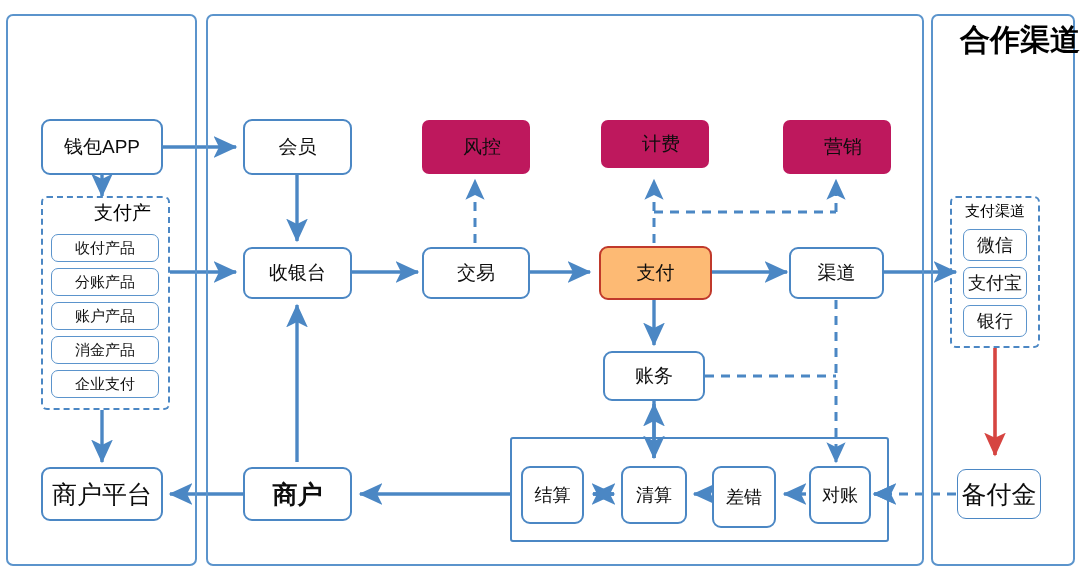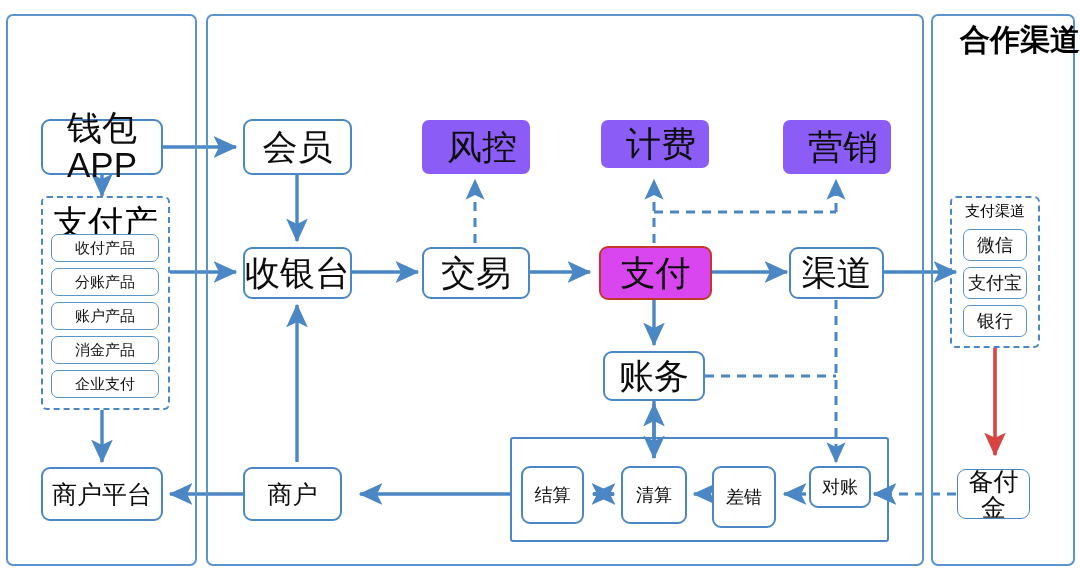--- a/index.html
+++ b/index.html
@@ -58,31 +58,31 @@
     position:absolute;
     box-sizing:border-box;
     display:flex;align-items:center;justify-content:center;
     border:1.6px solid #5b94cc;
     border-radius:7px;
     background:#ffffff;
     color:#111;
     z-index:3;
     white-space:nowrap;
   }
-  .tinted{background:#8b5cf6;border:none;border-radius:7px;padding-left:12px;}
-  .accent{background:#d946ef;border:2px solid #c0392b;}
+  .tinted{background:#be185d;border:none;border-radius:7px;padding-left:12px;}
+  .accent{background:#fdba74;border:2px solid #c0392b;}
   .subflow{
     position:absolute;
     box-sizing:border-box;
     border:2.5px solid #4b87c4;
     border-radius:3px;
     background:transparent;
     z-index:2;
   }
-  .big{font-size:35px;}
+  .big{font-size:19px;}
   .mid{font-size:25px;}
   .sm{font-size:18px;}
   .xs{font-size:15px;}
   .two-line{flex-direction:column;line-height:1.0;}
 </style>
 </head>
 <body>
 
 <div id="stage">
 
@@ -163,63 +163,63 @@
     </g>
 
     <g stroke="#d64541" stroke-width="3.6" fill="none">
       <path d="M995,348 L995,455" marker-end="url(#ahr)"></path>
     </g>
   </svg>
 
   <div class="node big" style="left:41px;top:119px;width:122px;height:56px;">钱包APP</div>
 
   <div class="group" style="left:41px;top:196px;width:129px;height:214px;"></div>
-  <div class="group-title big" style="left:41px;top:200px;width:129px;">支付产</div>
+  <div class="group-title big" style="left:58px;top:200px;width:129px;">支付产</div>
   <div class="chip xs" style="left:51px;top:234px;width:108px;height:28px;">收付产品</div>
   <div class="chip xs" style="left:51px;top:268px;width:108px;height:28px;">分账产品</div>
   <div class="chip xs" style="left:51px;top:302px;width:108px;height:28px;">账户产品</div>
   <div class="chip xs" style="left:51px;top:336px;width:108px;height:28px;">消金产品</div>
   <div class="chip xs" style="left:51px;top:370px;width:108px;height:28px;">企业支付</div>
 
   <div class="node mid" style="left:41px;top:467px;width:122px;height:54px;">商户平台</div>
 
   <div class="node big" style="left:243px;top:119px;width:109px;height:56px;">会员</div>
 
   <div class="node big" style="left:243px;top:247px;width:109px;height:52px;">收银台</div>
 
   <div class="node big" style="left:422px;top:247px;width:108px;height:52px;">交易</div>
 
   <div class="node big accent" style="left:599px;top:246px;width:113px;height:54px;">支付</div>
 
   <div class="node big" style="left:789px;top:247px;width:95px;height:52px;">渠道</div>
 
   <div class="node big" style="left:603px;top:351px;width:102px;height:50px;">账务</div>
 
-  <div class="node mid" style="left:243px;top:467px;width:99px;height:54px;">商户</div>
+  <div class="node mid" style="left:243px;top:467px;width:109px;height:54px;font-weight:bold;">商户</div>
 
   <div class="node big tinted" style="left:422px;top:120px;width:108px;height:54px;">风控</div>
   <div class="node big tinted" style="left:601px;top:120px;width:108px;height:48px;">计费</div>
   <div class="node big tinted" style="left:783px;top:120px;width:108px;height:54px;">营销</div>
 
   <div class="subflow" style="left:510px;top:437px;width:379px;height:105px;"></div>
 
   <div class="node sm two-line" style="left:521px;top:466px;width:63px;height:58px;">
     <span>结算</span>
   </div>
   <div class="node sm two-line" style="left:621px;top:466px;width:66px;height:58px;">
     <span>清算</span>
   </div>
   <div class="node sm two-line" style="left:712px;top:466px;width:64px;height:62px;">
     <span>差错</span>
   </div>
-  <div class="node sm two-line" style="left:809px;top:466px;width:62px;height:42px;">
+  <div class="node sm two-line" style="left:809px;top:466px;width:62px;height:58px;">
     <span>对账</span>
   </div>
 
   <div class="group" style="left:950px;top:196px;width:90px;height:152px;"></div>
   <div class="group-title xs" style="left:950px;top:202px;width:90px;">支付渠道</div>
   <div class="chip sm" style="left:963px;top:229px;width:64px;height:32px;">微信</div>
   <div class="chip sm" style="left:963px;top:267px;width:64px;height:32px;">支付宝</div>
   <div class="chip sm" style="left:963px;top:305px;width:64px;height:32px;">银行</div>
 
-  <div class="node mid" style="left:957px;top:469px;width:73px;height:50px;border-width:1.8px;">备付金</div>
+  <div class="node mid" style="left:957px;top:469px;width:84px;height:50px;border-width:1.8px;">备付金</div>
 
 </div>
 
 </body></html>

